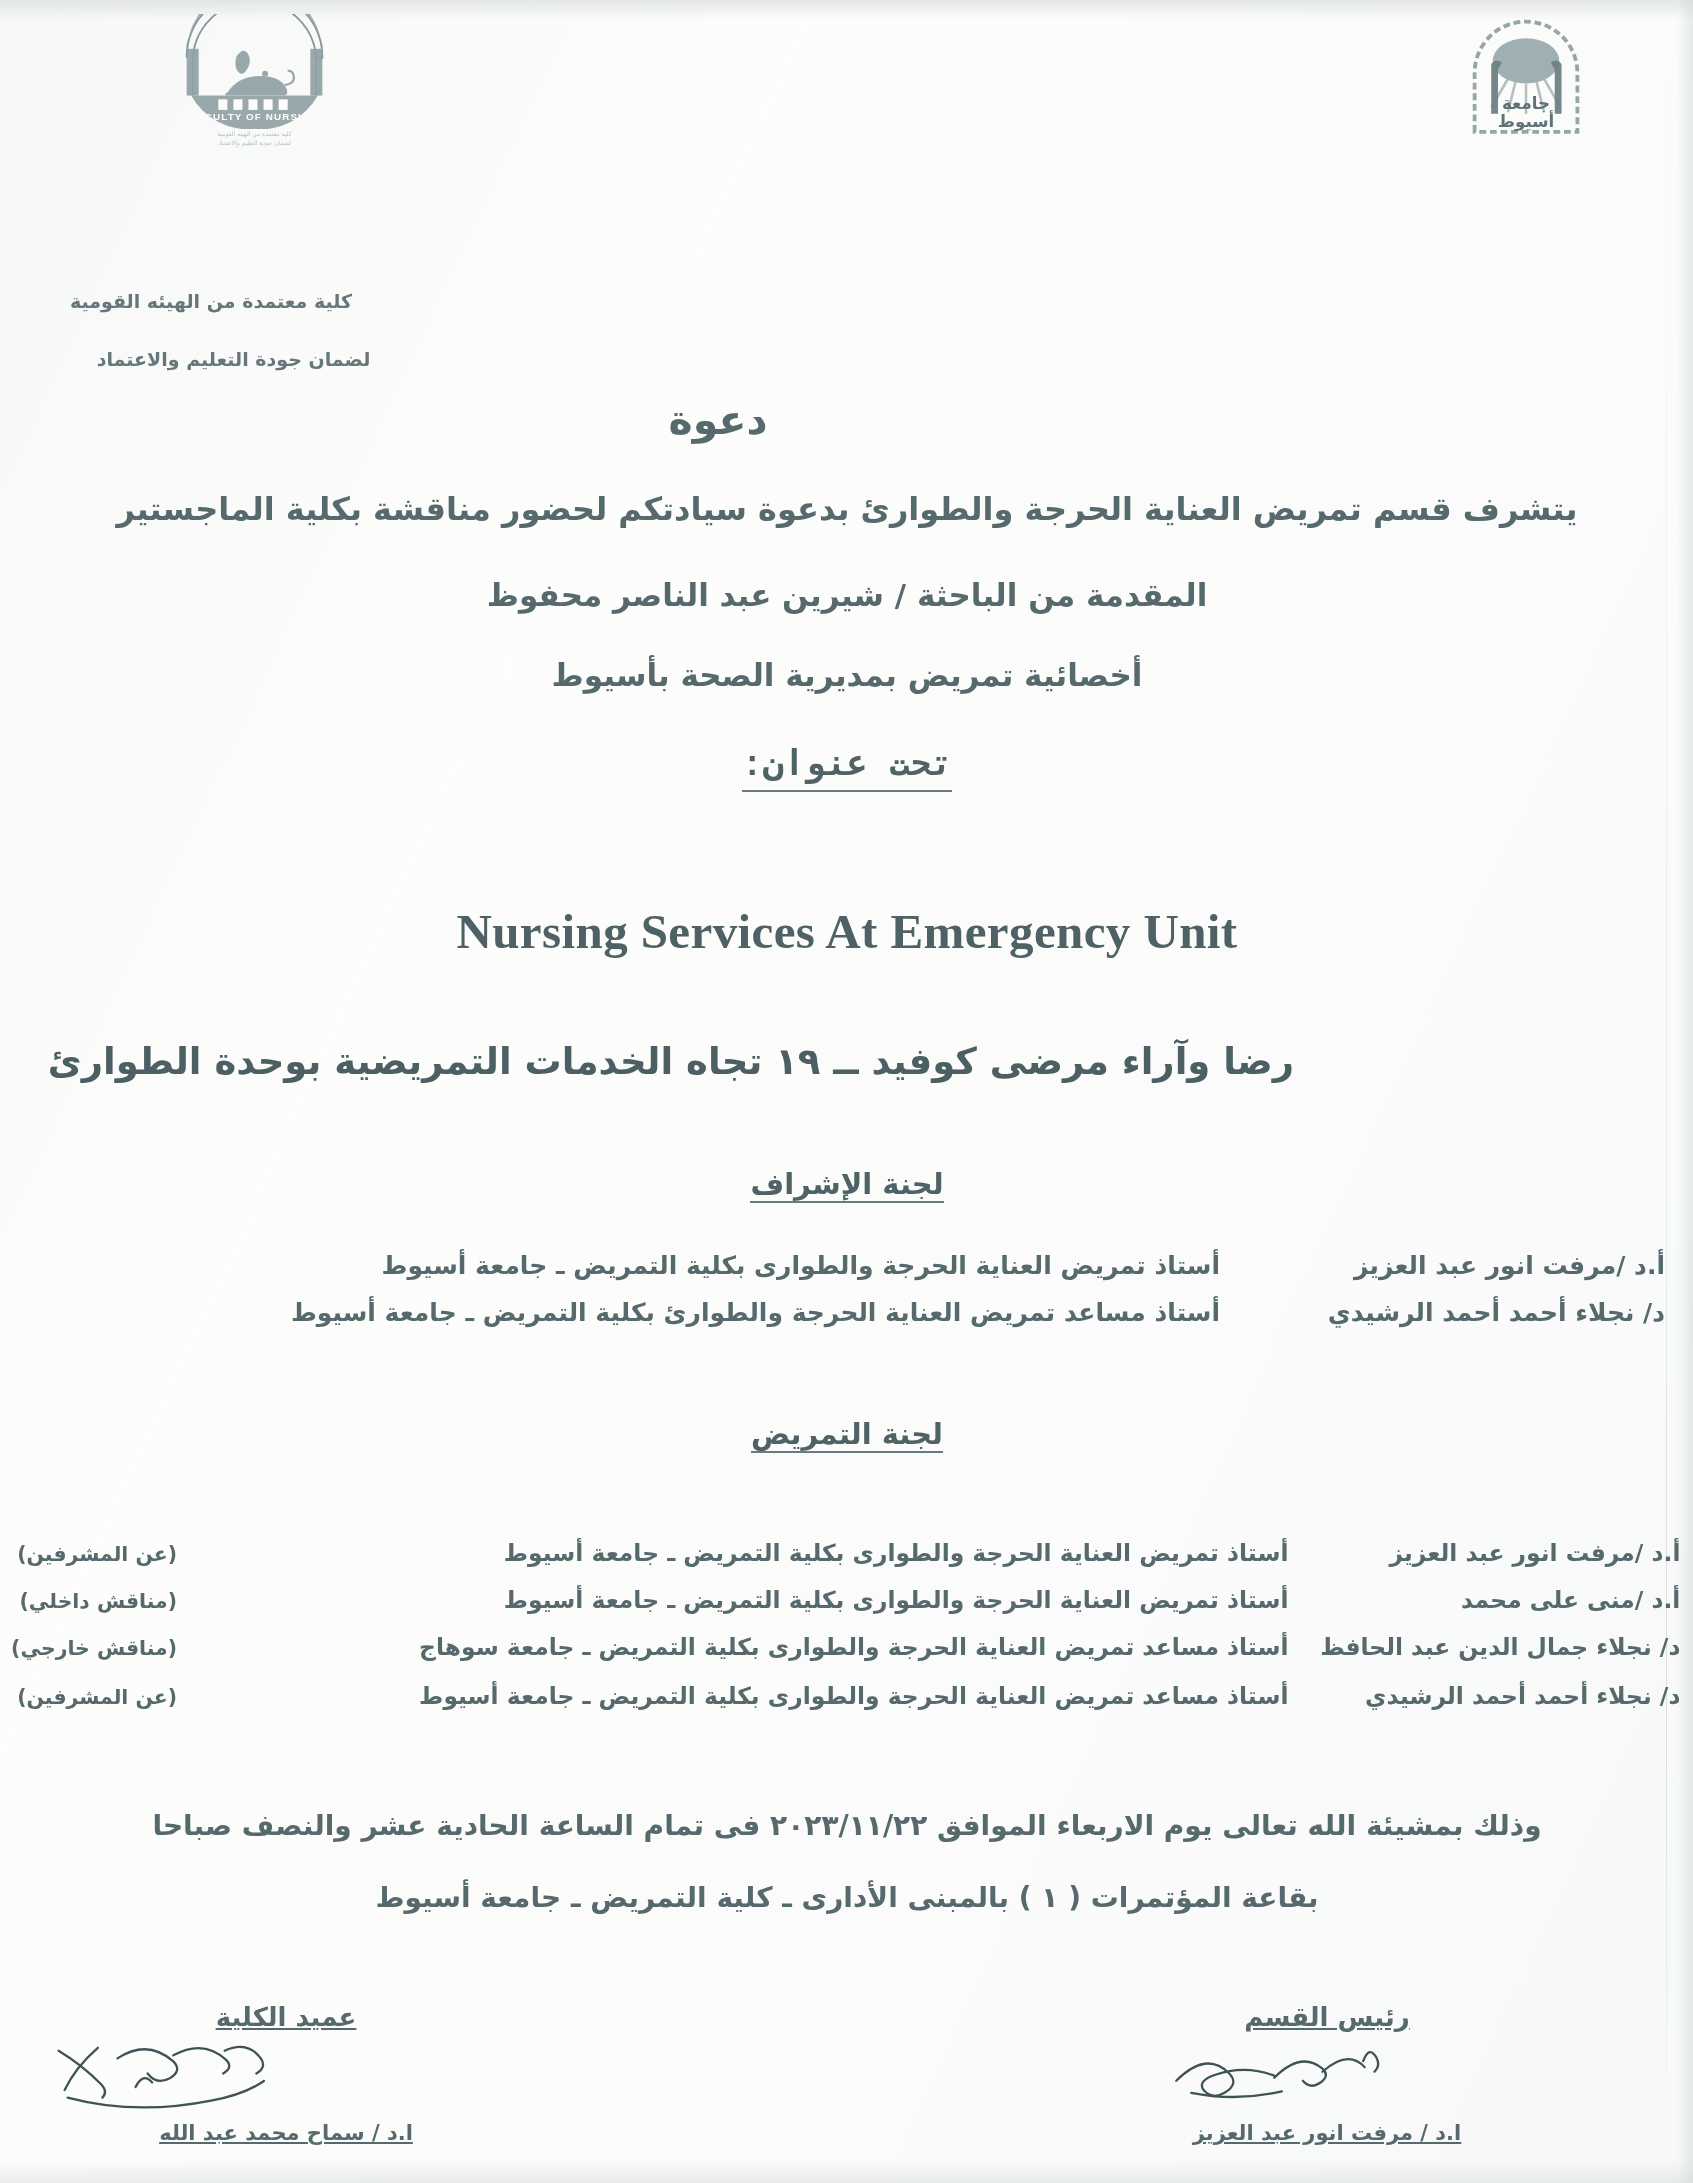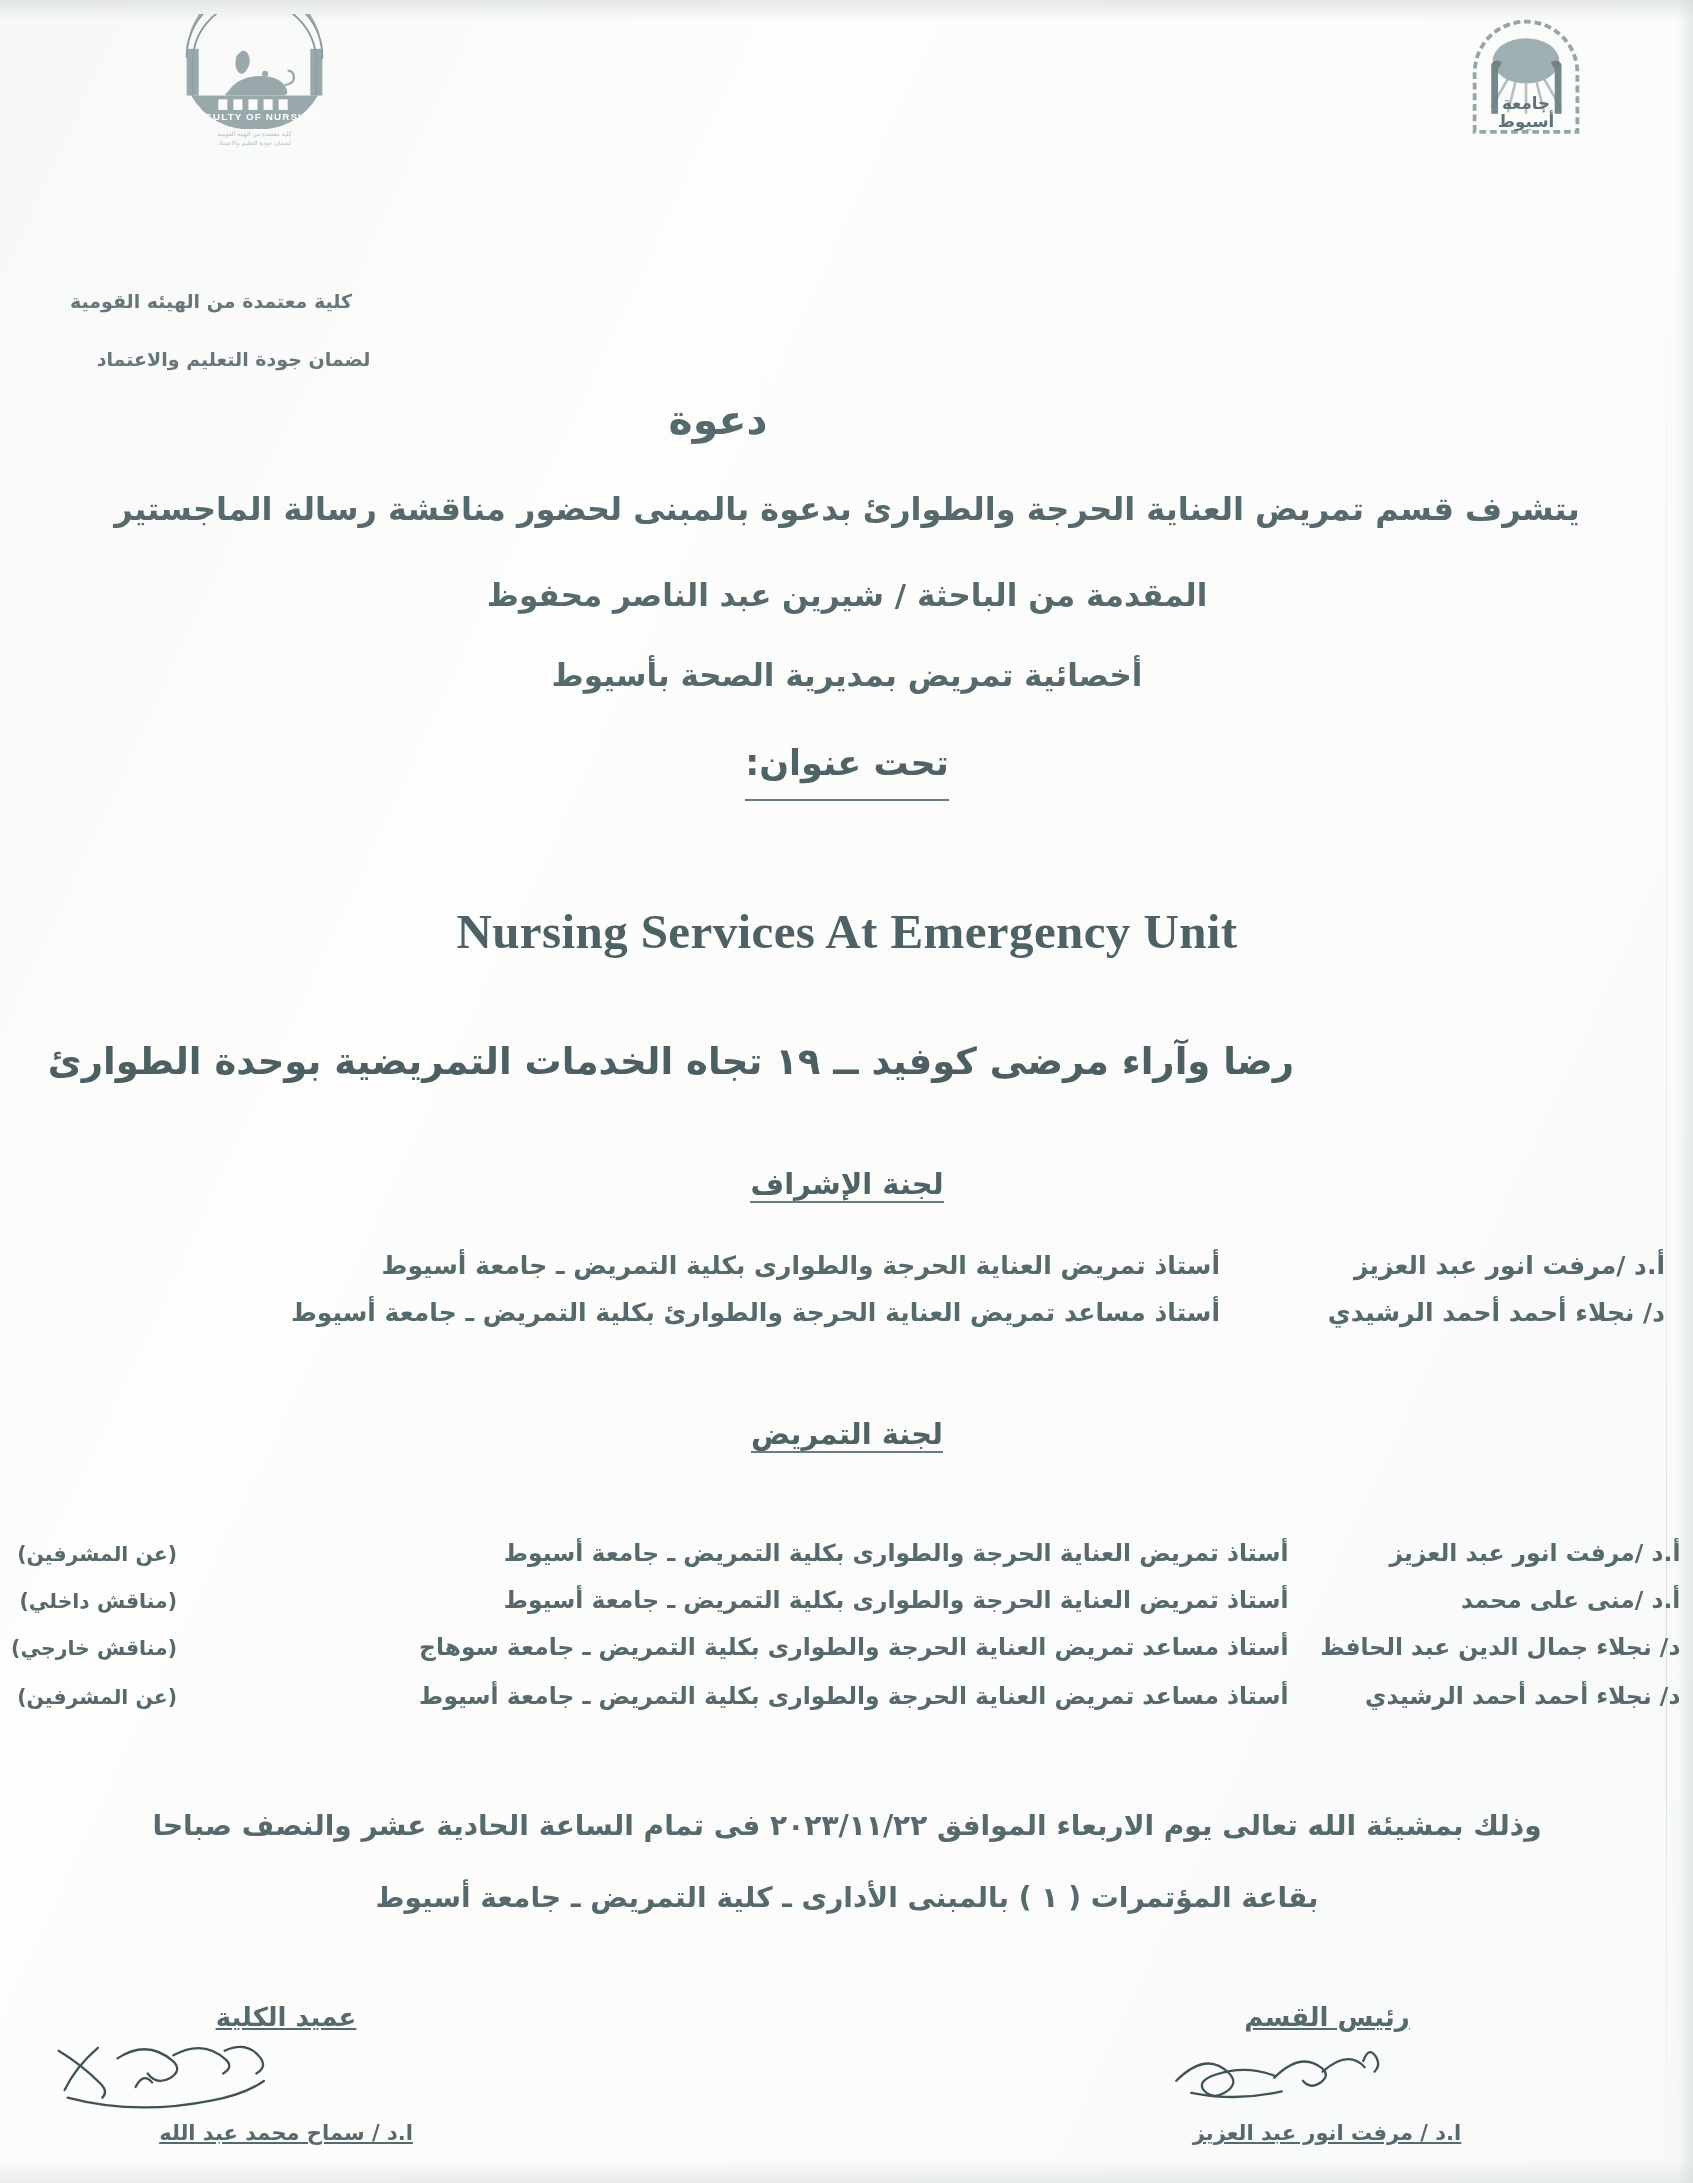--- a/index.html
+++ b/index.html
@@ -124,21 +124,22 @@
     left: 0; top: 743px;
     width: 1694px;
     text-align: center;
     font-size: 35px;
     font-weight: 700;
     direction: rtl;
     color: #4f6265;
   }
   .line-under span.u {
     border-bottom: 2.3px solid #6a7c7e;
-    padding-bottom: 16px;
+    padding-bottom: 4px;
+    font-family: Liberation Mono, monospace;
   }
 
   .title-en-1, .title-en-2 {
     position: absolute;
     left: 0;
     width: 1694px;
     text-align: center;
     font-family: "Liberation Serif", "DejaVu Serif", serif;
     font-weight: 700;
     color: #4e6165;
@@ -335,21 +336,21 @@
       </g>
       <text x="86" y="122" text-anchor="middle" direction="rtl" font-family="DejaVu Sans, sans-serif" font-size="22" font-weight="700" fill="#5f7376">جامعة</text>
       <text x="86" y="146" text-anchor="middle" direction="rtl" font-family="DejaVu Sans, sans-serif" font-size="22" font-weight="700" fill="#5f7376">أسيوط</text>
     </svg>
   </div>
 
   <div class="accred-1">كلية معتمدة من الهيئه القومية</div>
   <div class="accred-2">لضمان جودة التعليم والاعتماد</div>
 
   <div class="title-dawa">دعوة</div>
-  <div class="line-intro">يتشرف قسم تمريض العناية الحرجة والطوارئ  بدعوة بالمبنى لحضور مناقشة رسالة الماجستير</div>
+  <div class="line-intro">يتشرف قسم تمريض العناية الحرجة والطوارئ  بدعوة سيادتكم لحضور مناقشة بكلية الماجستير</div>
   <div class="line-researcher">المقدمة من الباحثة / شيرين عبد الناصر محفوظ</div>
   <div class="line-job">أخصائية تمريض بمديرية الصحة بأسيوط</div>
   <div class="line-under">
     <span class="u">تحت عنوان:</span>
   </div>
 
   <div class="title-en-2">Nursing Services At Emergency Unit</div>
   <div class="title-ar-trans">رضا وآراء مرضى كوفيد ــ ١٩ تجاه الخدمات التمريضية بوحدة الطوارئ</div>
 
   <div class="sec-heading sec-sup">

